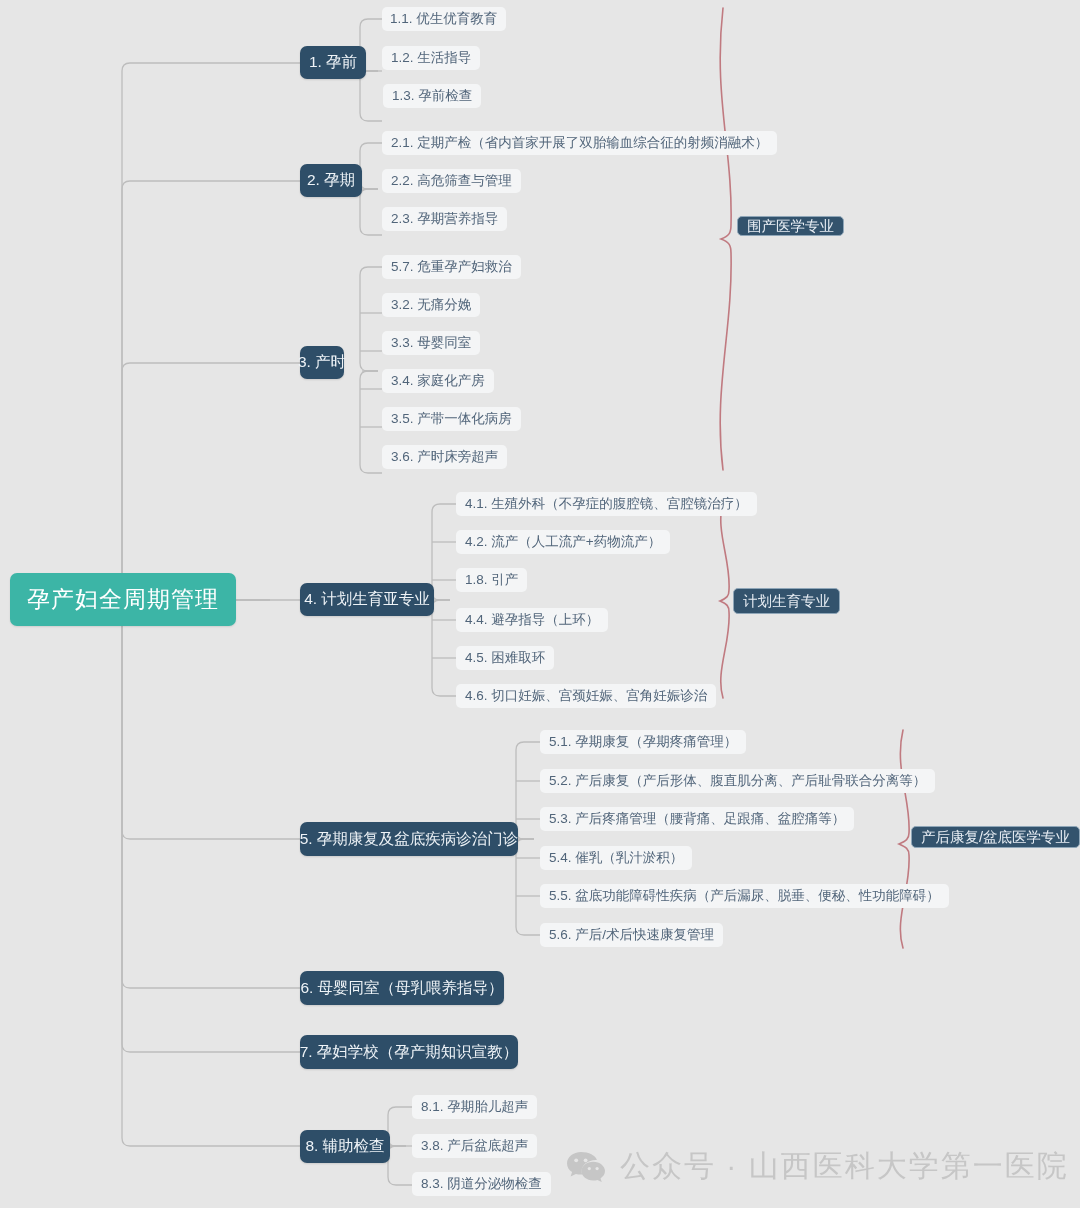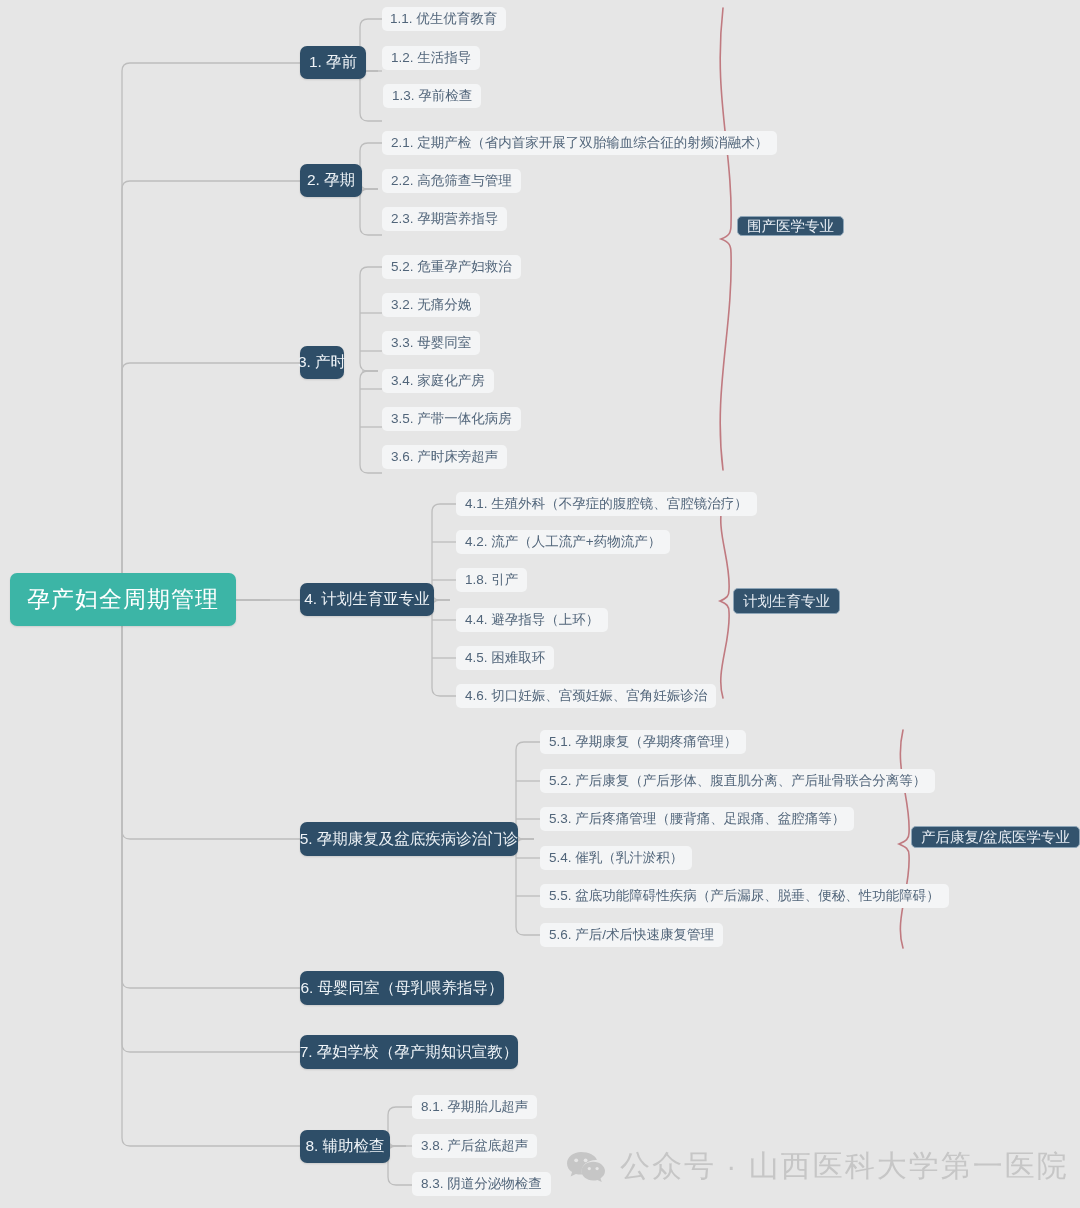--- a/index.html
+++ b/index.html
@@ -155,21 +155,21 @@
   <div class="leaf" style="left:382px;top:7px;padding-left:8px;">1.1. 优生优育教育</div>
   <div class="leaf" style="left:382px;top:46px;">1.2. 生活指导</div>
   <div class="leaf" style="left:383px;top:84px;">1.3. 孕前检查</div>
 
   <div class="node branch" style="left:300px;top:164px;width:62px;height:33px;">2. 孕期</div>
   <div class="leaf" style="left:382px;top:131px;">2.1. 定期产检（省内首家开展了双胎输血综合征的射频消融术）</div>
   <div class="leaf" style="left:382px;top:169px;">2.2. 高危筛查与管理</div>
   <div class="leaf" style="left:382px;top:207px;">2.3. 孕期营养指导</div>
 
   <div class="node branch" style="left:300px;top:346px;width:44px;height:33px;">3. 产时</div>
-  <div class="leaf" style="left:382px;top:255px;">5.2. 危重孕产妇救治</div>
+  <div class="leaf" style="left:382px;top:255px;">5.7. 危重孕产妇救治</div>
   <div class="leaf" style="left:382px;top:293px;">3.2. 无痛分娩</div>
   <div class="leaf" style="left:382px;top:331px;">3.3. 母婴同室</div>
   <div class="leaf" style="left:382px;top:369px;">3.4. 家庭化产房</div>
   <div class="leaf" style="left:382px;top:407px;">3.5. 产带一体化病房</div>
   <div class="leaf" style="left:382px;top:445px;">3.6. 产时床旁超声</div>
 
   <div class="node branch" style="left:300px;top:583px;width:134px;height:33px;">4. 计划生育亚专业</div>
   <div class="leaf" style="left:456px;top:492px;">4.1. 生殖外科（不孕症的腹腔镜、宫腔镜治疗）</div>
   <div class="leaf" style="left:456px;top:530px;">4.2. 流产（人工流产+药物流产）</div>
   <div class="leaf" style="left:456px;top:568px;">1.8. 引产</div>

